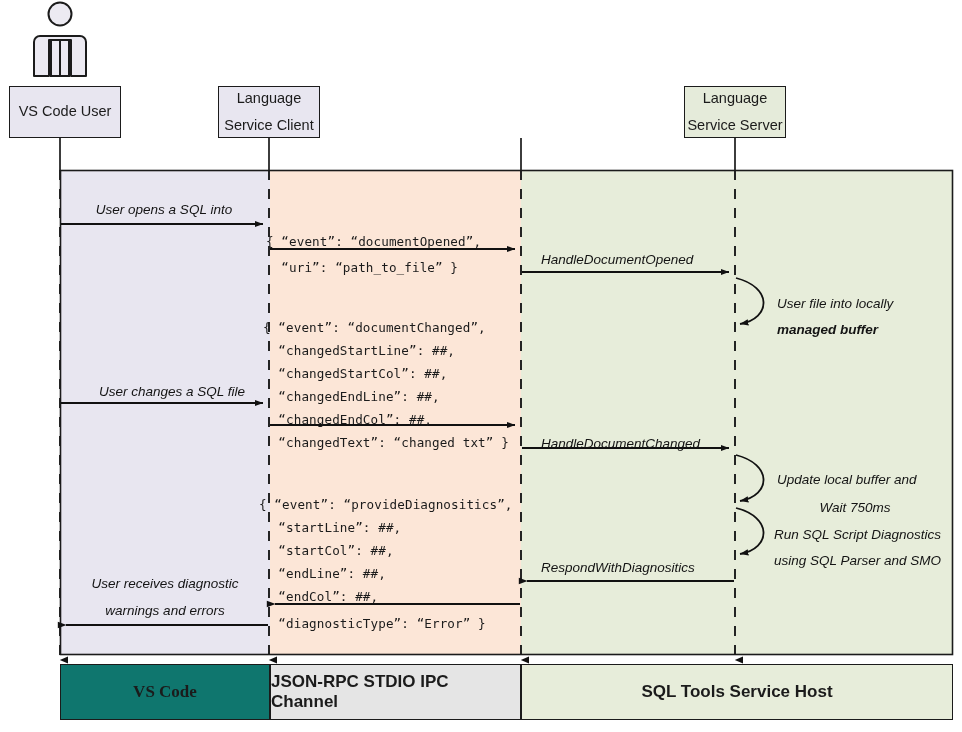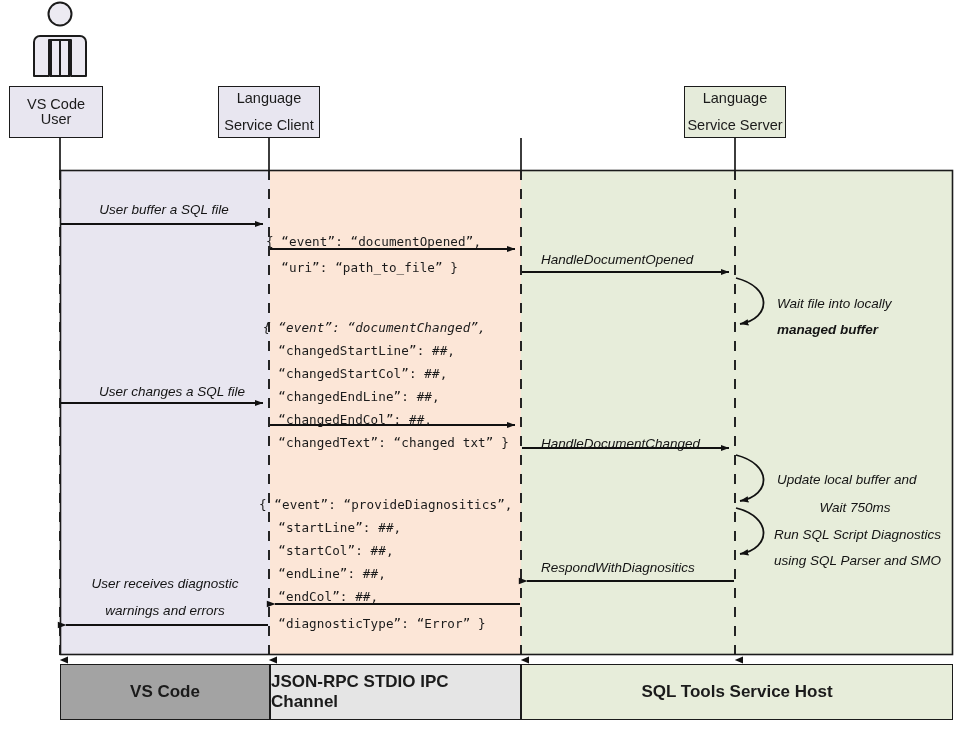--- a/index.html
+++ b/index.html
@@ -52,21 +52,21 @@
     position: absolute;
     box-sizing: border-box;
     border: 1.6px solid #1b1b1b;
     display: flex;
     align-items: center;
     justify-content: center;
     font-size: 17px;
     font-weight: bold;
     color: #1b1b1b;
   }
-  .footcell.purple { background: #a3a3a3; }
+  .footcell.purple { background: #0f766e; font-family: Liberation Serif, serif; }
   .footcell.orange { background: #e5e5e5; }
   .footcell.green  { background: #e7edda; }
 
   
   .lbl {
     position: absolute;
     font-style: italic;
     font-size: 13.5px;
     color: #141414;
     white-space: nowrap;
@@ -105,21 +105,21 @@
 
   <svg class="layer" viewBox="0 0 962 732">
     <g>
       <circle cx="60" cy="14" r="11.5" fill="#eceaf2" stroke="#1b1b1b" stroke-width="2"></circle>
       <path d="M40 36 h40 a6 6 0 0 1 6 6 v34 h-15 v-36 h-22 v36 h-15 v-34 a6 6 0 0 1 6 -6 z" fill="#eceaf2" stroke="#1b1b1b" stroke-width="2" stroke-linejoin="round"></path>
       <rect x="51" y="40" width="18" height="36" fill="#eceaf2" stroke="#1b1b1b" stroke-width="2"></rect>
       <line x1="60" y1="40" x2="60" y2="76" stroke="#1b1b1b" stroke-width="2"></line>
     </g>
   </svg>
 
-  <div class="lifebox purple" style="left:9px; top:86px; width:94px; height:52px;">
+  <div class="lifebox purple" style="left:9px; top:86px; width:112px; height:52px;">
     <span class="l2">VS Code User</span>
   </div>
 
   <div class="lifebox purple" style="left:218px; top:86px; width:102px; height:52px;">
     <span class="l1">Language</span>
     <span class="l2">Service Client</span>
   </div>
 
 
   <div class="lifebox green" style="left:684px; top:86px; width:102px; height:52px;">
@@ -172,46 +172,46 @@
 
     <path d="M736,508 C 772,517 772,548 740,554" fill="none" stroke="#111" stroke-width="1.8" marker-end="url(#ah)"></path>
 
     <line x1="734" y1="581" x2="527" y2="581" stroke="#111" stroke-width="1.8" marker-end="url(#ahl)"></line>
 
     <line x1="520" y1="604" x2="275" y2="604" stroke="#111" stroke-width="1.8" marker-end="url(#ahl)"></line>
 
     <line x1="268" y1="625" x2="66" y2="625" stroke="#111" stroke-width="1.8" marker-end="url(#ahl)"></line>
   </svg>
 
-  <div class="lbl center" style="left:164px; top:203px;">User buffer a SQL file</div>
+  <div class="lbl center" style="left:164px; top:203px;">User opens a SQL into</div>
 
   <div class="lbl" style="left:541px; top:253px;">HandleDocumentOpened</div>
 
   <div class="lbl center" style="left:172px; top:385px;">User changes a SQL file</div>
 
   <div class="lbl" style="left:541px; top:437px;">HandleDocumentChanged</div>
 
   <div class="lbl" style="left:541px; top:561px;">RespondWithDiagnositics</div>
 
   <div class="lbl center" style="left:165px; top:577px;">User receives diagnostic</div>
   <div class="lbl center" style="left:165px; top:604px;">warnings and errors</div>
 
-  <div class="lbl" style="left:777px; top:297px;">Wait file into locally</div>
+  <div class="lbl" style="left:777px; top:297px;">User file into locally</div>
   <div class="lbl" style="left:777px; top:323px;font-weight:bold;">managed buffer</div>
 
   <div class="lbl" style="left:777px; top:473px;">Update local buffer and</div>
   <div class="lbl center" style="left:855px; top:501px;">Wait 750ms</div>
 
   <div class="lbl" style="left:774px; top:528px;">Run SQL Script Diagnostics</div>
   <div class="lbl" style="left:774px; top:554px;">using SQL Parser and SMO</div>
 
   <div class="code mono" style="left:266px; top:203px;">{ “event”: “documentOpened”,</div>
   <div class="code mono" style="left:266px; top:229px;">  “uri”: “path_to_file” }</div>
 
-  <div class="code mono" style="left:263px; top:289px;font-style:italic;">{ “event”: “documentChanged”,</div>
+  <div class="code mono" style="left:263px; top:289px;">{ “event”: “documentChanged”,</div>
   <div class="code mono" style="left:263px; top:312px;">  “changedStartLine”: ##,</div>
   <div class="code mono" style="left:263px; top:335px;">  “changedStartCol”: ##,</div>
   <div class="code mono" style="left:263px; top:358px;text-align:center;">  “changedEndLine”: ##,</div>
   <div class="code mono" style="left:263px; top:381px;">  “changedEndCol”: ##,</div>
   <div class="code mono" style="left:263px; top:404px;">  “changedText”: “changed txt” }</div>
 
   <div class="code mono" style="left:259px; top:466px;">{ “event”: “provideDiagnositics”,</div>
   <div class="code mono" style="left:263px; top:489px;">  “startLine”: ##,</div>
   <div class="code mono" style="left:263px; top:512px;">  “startCol”: ##,</div>
   <div class="code mono" style="left:263px; top:535px;">  “endLine”: ##,</div>

